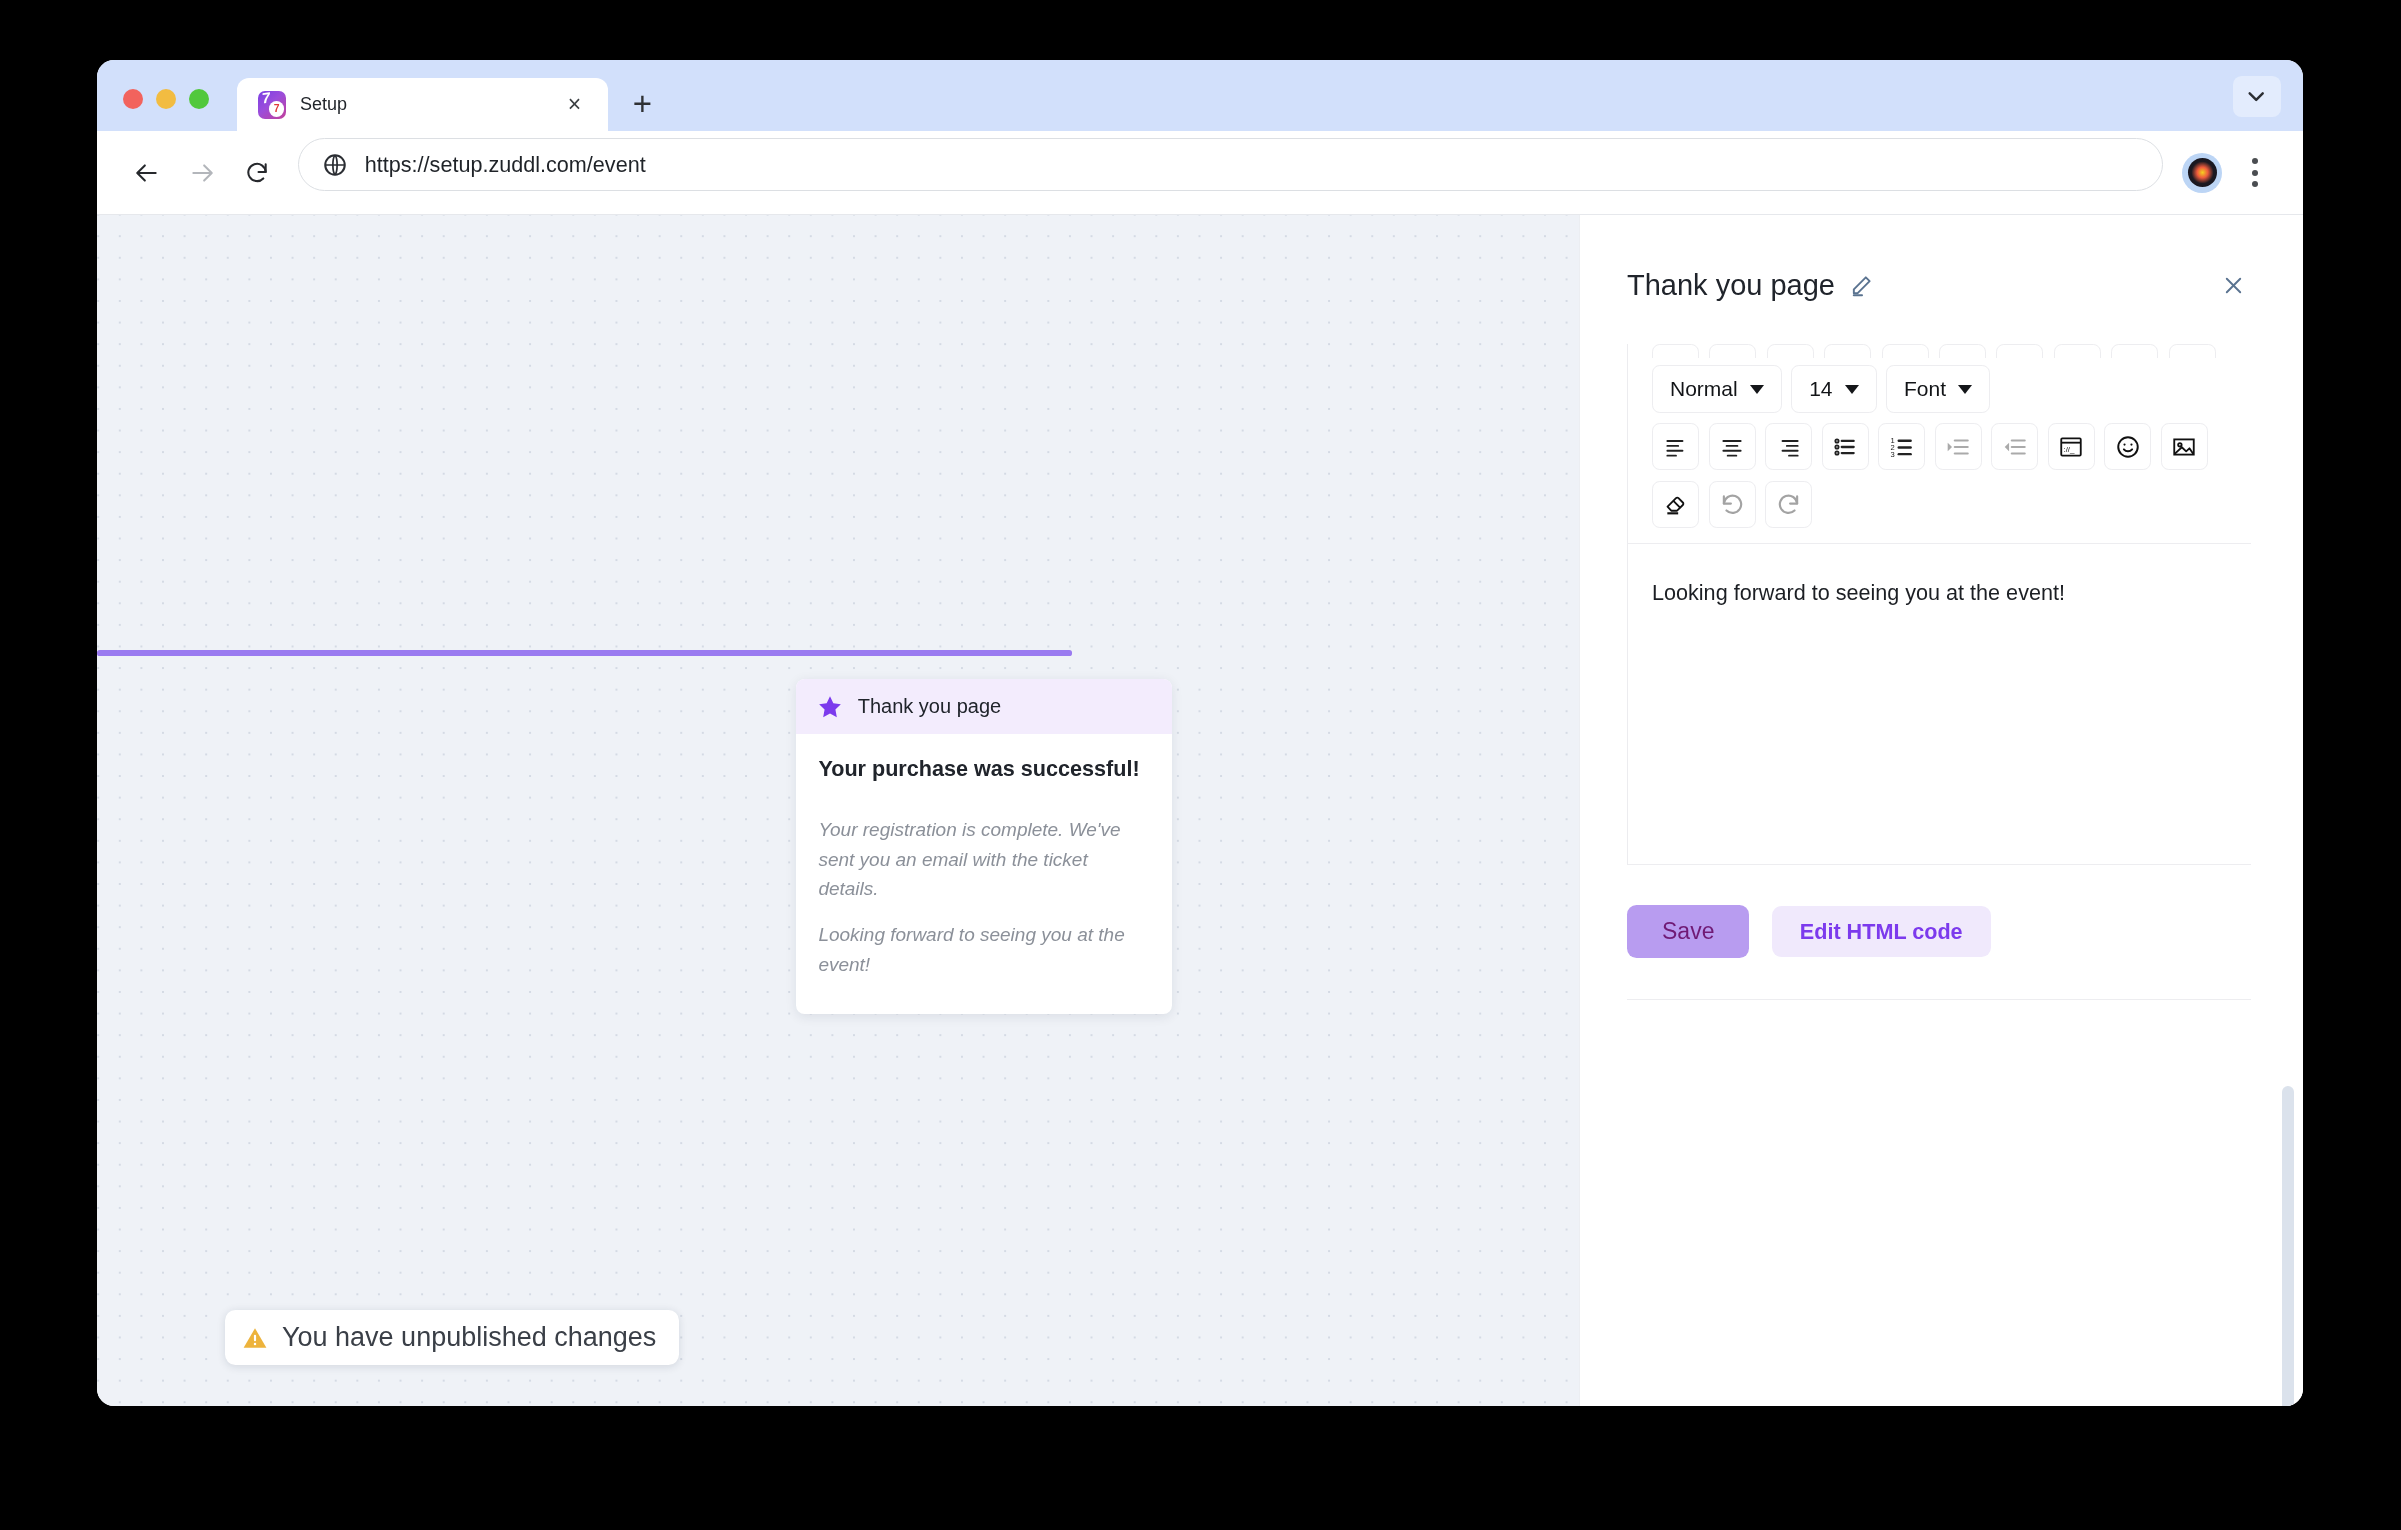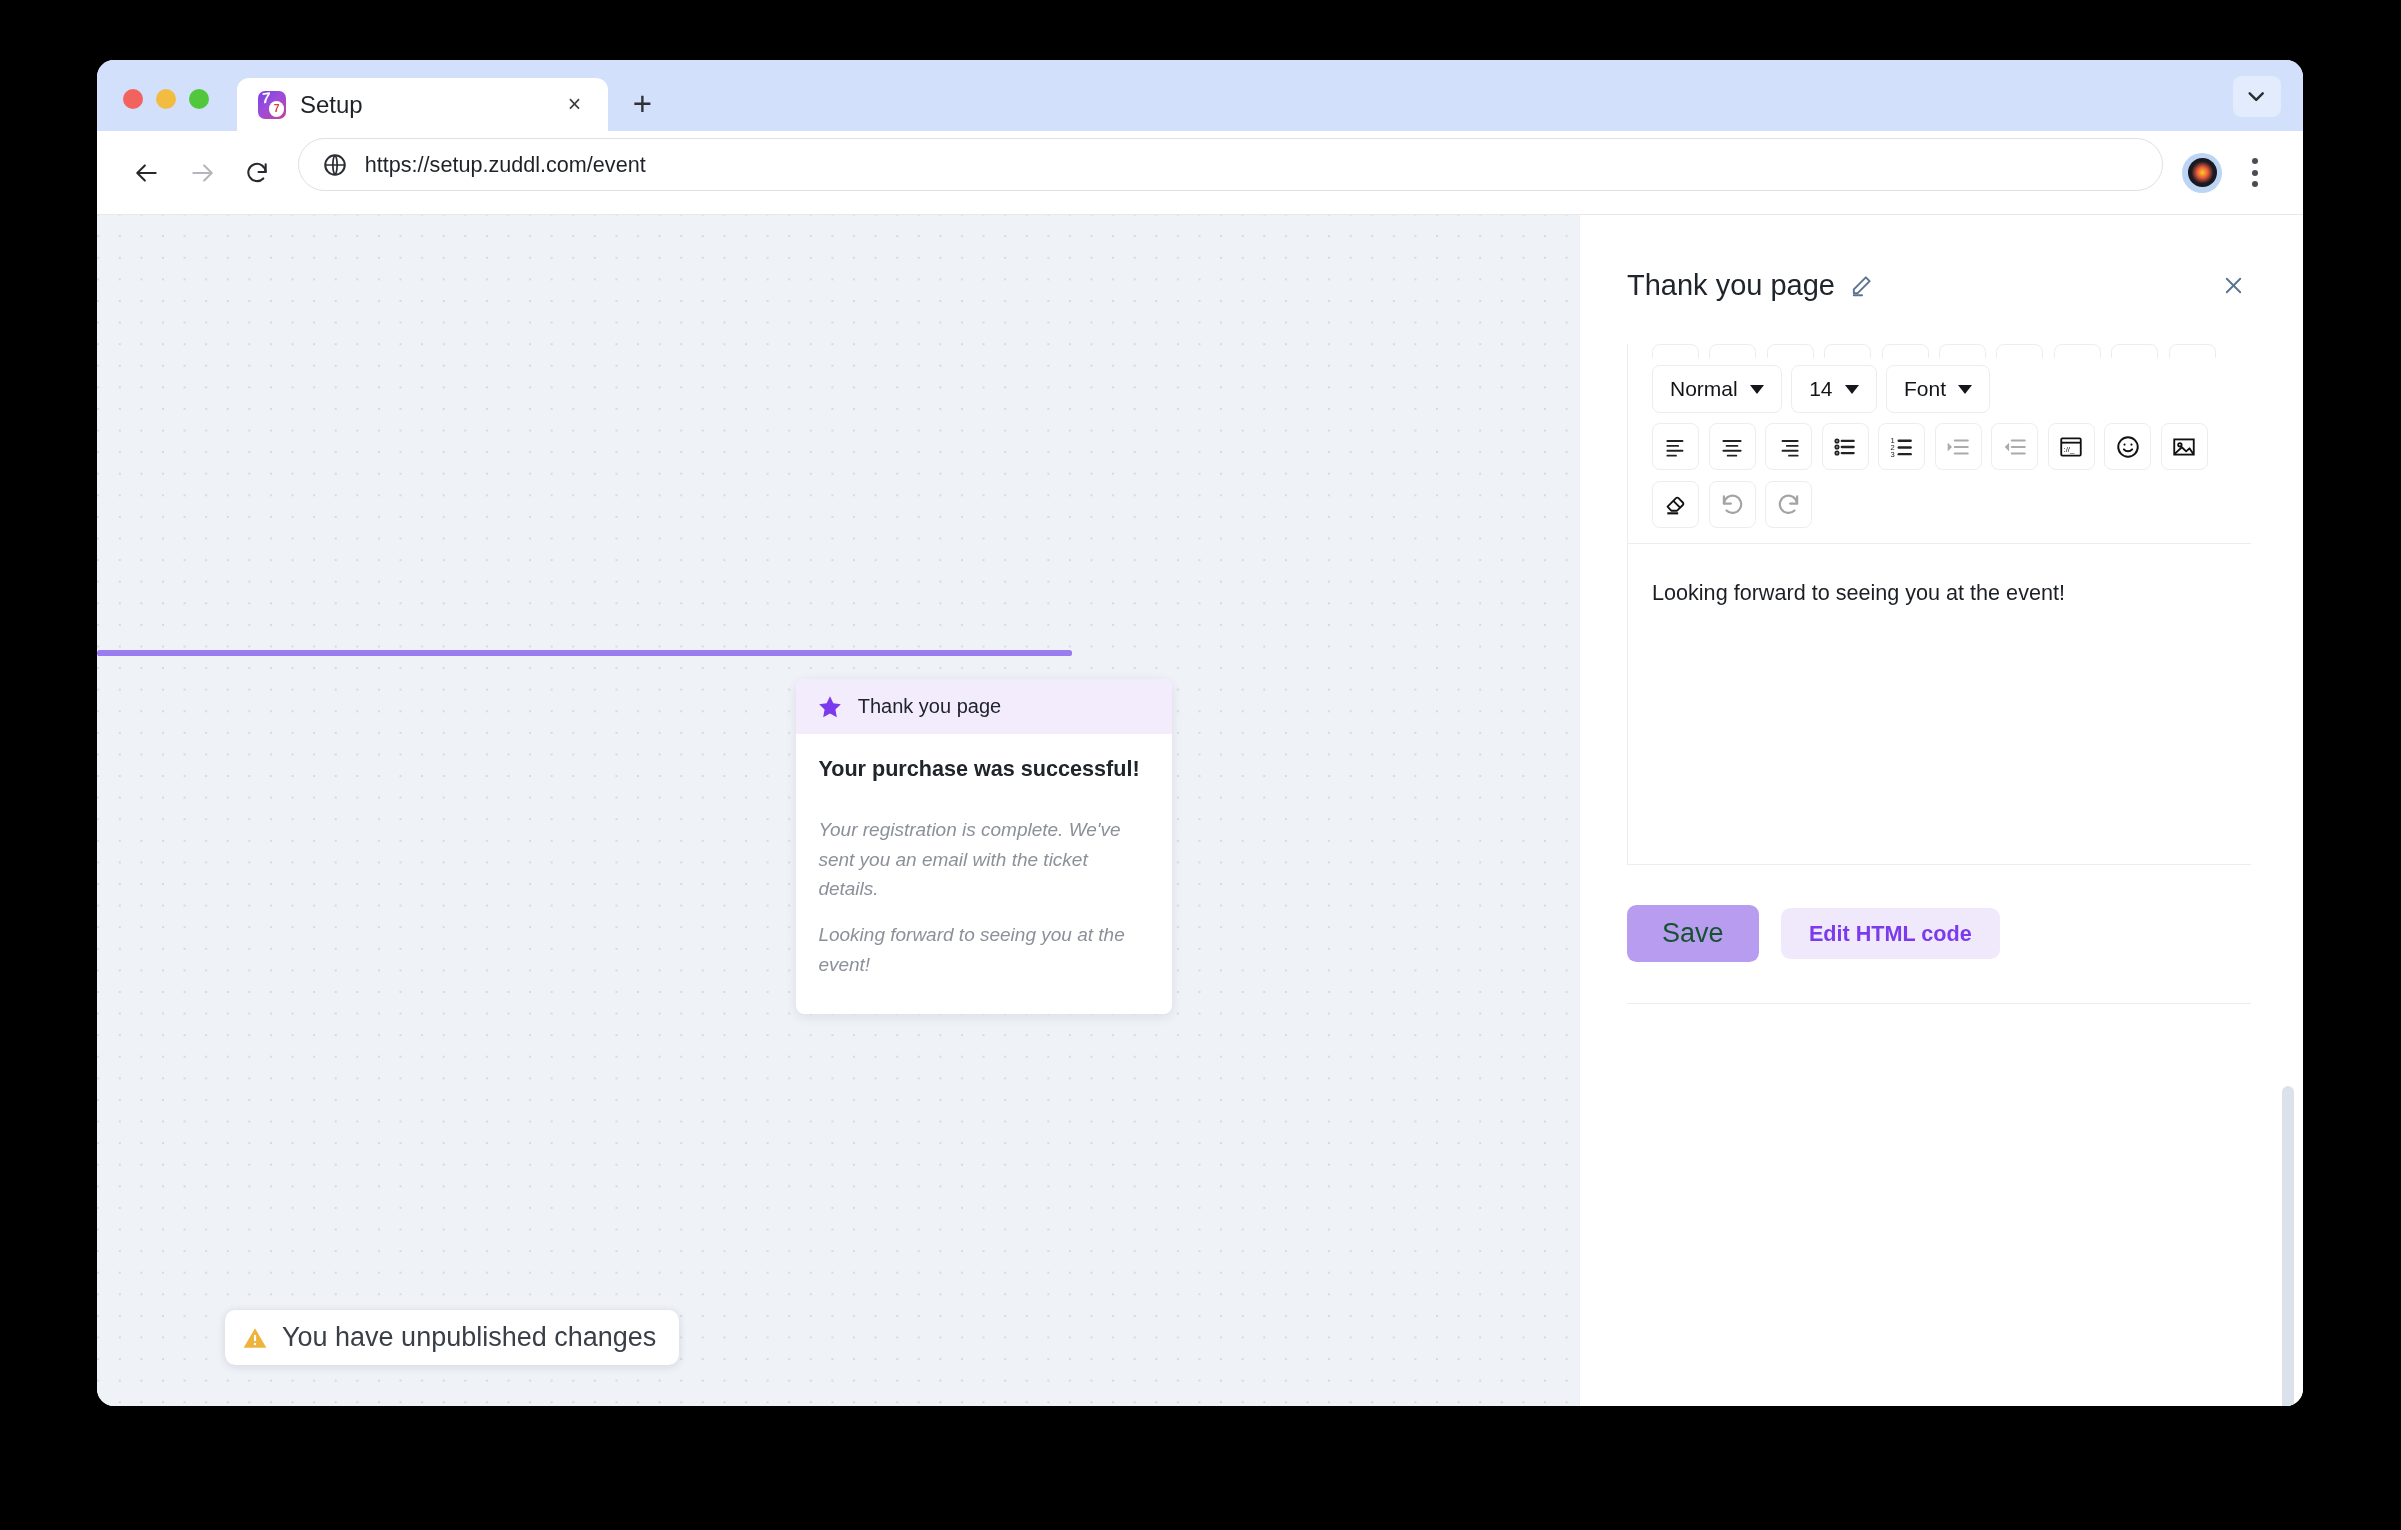--- a/index.html
+++ b/index.html
@@ -84,21 +84,21 @@
     justify-content: center;
   }
   .tab-favicon .fav-circle span {
     color: #e03a3a;
     font-size: 10.4px;
     font-weight: bold;
     line-height: 1;
   }
   .tab-title {
     flex: 1;
-    font-size: 24px;
+    font-size: 18px;
     color: #1f2328;
     white-space: nowrap;
     overflow: hidden;
     text-overflow: ellipsis;
   }
   .tab-close {
     width: 29px; height: 29px;
     display: flex; align-items: center; justify-content: center;
     color: #3c4043;
     font-size: 23px;
@@ -357,22 +357,22 @@
   }
 
   .panel-actions {
     display: flex;
     align-items: center;
     gap: 22.4px;
     padding: 40px 0 0 0;
   }
   .btn-save {
     background: #b89cf0;
-    color: #14532d;
-    font-size: 27px;
+    color: #701a75;
+    font-size: 23px;
     border-radius: 9.5px;
     padding: 14.7px 35px;
     border: none;
     line-height: 1;
   }
   .btn-html {
     background: #f0e9fc;
     color: #7c3aed;
     font-size: 21.6px;
     font-weight: bold;

